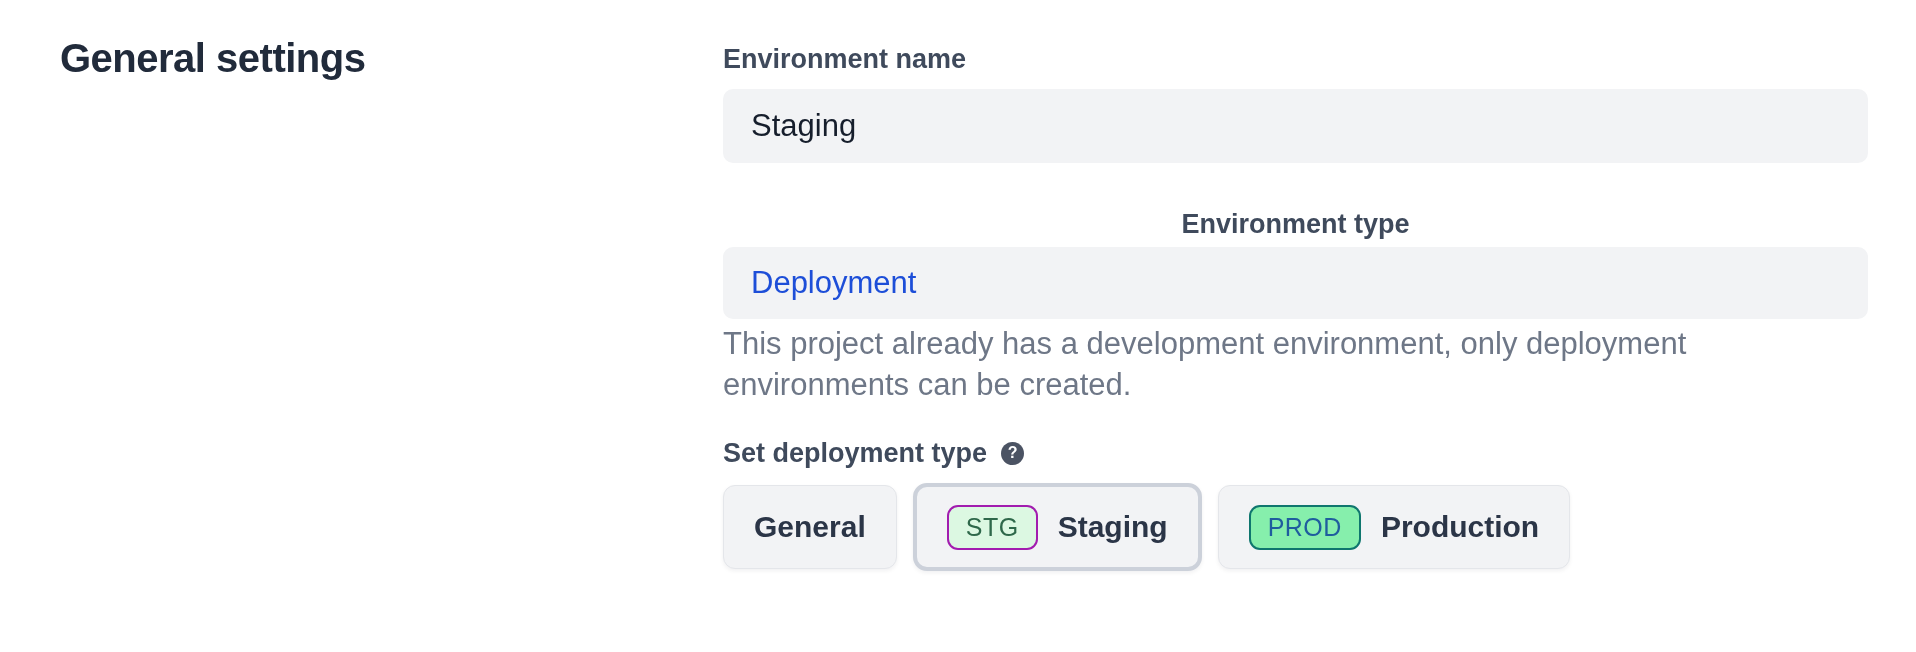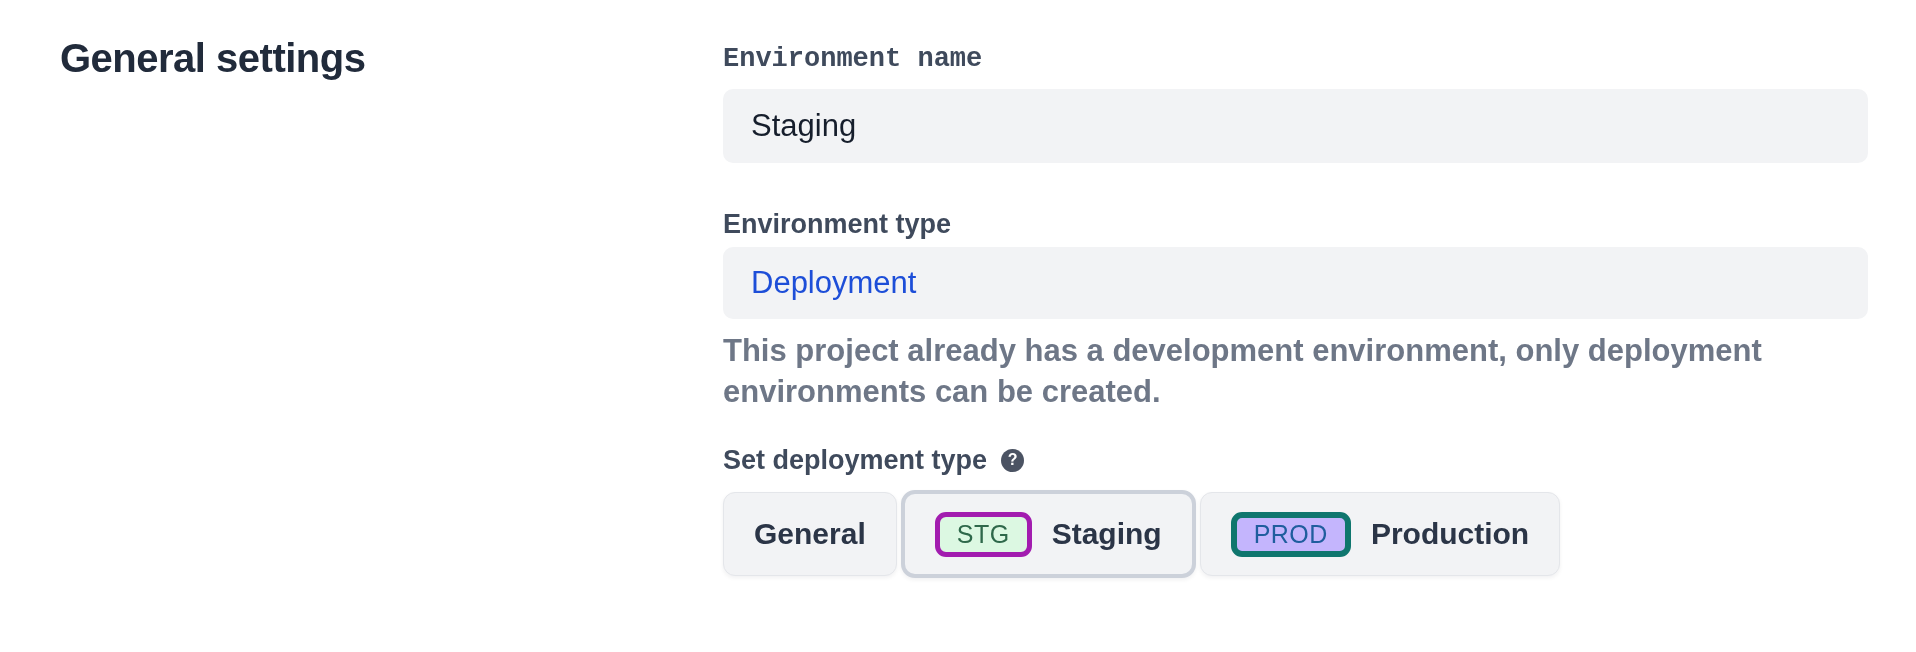--- a/index.html
+++ b/index.html
@@ -27,45 +27,45 @@
     display: flex;
     flex-direction: column;
   }
 
   .field-label {
     font-size: 27px;
     font-weight: 700;
     color: #3f4a5c;
     line-height: 34px;
   }
-  .label-1 { margin-top: 42px; font-family: Liberation Mono, monospace; }
-  .label-2 { margin-top: 44px; }
+  .label-1 { margin-top: 42px; }
+  .label-2 { margin-top: 44px; text-align: center; }
 
   .text-input {
     width: 100%;
     height: 74px;
     margin-top: 13px;
     background: #f2f3f5;
     border: none;
     border-radius: 10px;
     padding: 0 28px;
     font-family: "Liberation Sans", sans-serif;
     font-size: 31px;
     color: #161e2c;
     outline: none;
   }
   .input-2 { height: 72px; margin-top: 6px; color: #1d4ed8; }
 
   .help-text {
-    margin-top: 11px;
+    margin-top: 4px;
     max-width: 1110px;
     font-size: 31px;
     line-height: 41px;
     color: #6e7787;
-    font-weight: 700;
+    font-weight: 400;
   }
 
   .label-row {
     margin-top: 31px;
     display: flex;
     align-items: center;
     gap: 14px;
   }
   .help-icon {
     width: 23px; height: 23px;
@@ -84,21 +84,21 @@
     margin-top: 7px;
     font-size: 31px;
     line-height: 41px;
     color: #6e7787;
   }
 
   .type-options {
     margin-top: 13px;
     display: flex;
     align-items: center;
-    gap: 4px;
+    gap: 16px;
   }
   .type-btn {
     height: 84px;
     display: flex;
     align-items: center;
     gap: 20px;
     padding: 0 30px;
     background: #f2f3f5;
     border: 1px solid #e4e6ea;
     border-radius: 12px;
@@ -120,26 +120,26 @@
     justify-content: center;
     height: 45px;
     padding: 0 17px;
     border-radius: 11px;
     font-size: 25px;
     font-weight: 400;
     letter-spacing: 0.5px;
   }
   .badge-stg {
     background: #dcf8e2;
-    border: 5px solid #a21caf;
+    border: 2px solid #a21caf;
     color: #2e684a;
   }
   .badge-prod {
-    background: #c4b5fd;
-    border: 6px solid #0f766e;
+    background: #86efac;
+    border: 2px solid #0f766e;
     color: #1f5d9e;
   }
 </style>
 </head>
 <body>
 
 <div class="page">
 
   <h1 class="page-title">General settings</h1>
 

